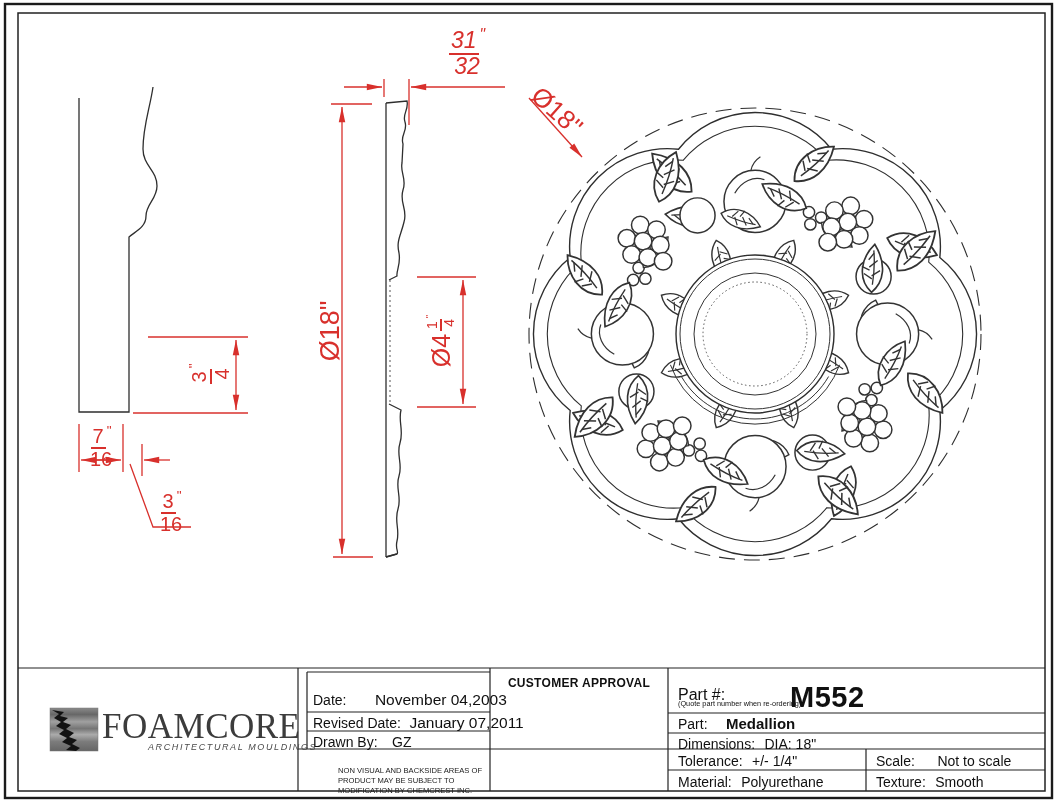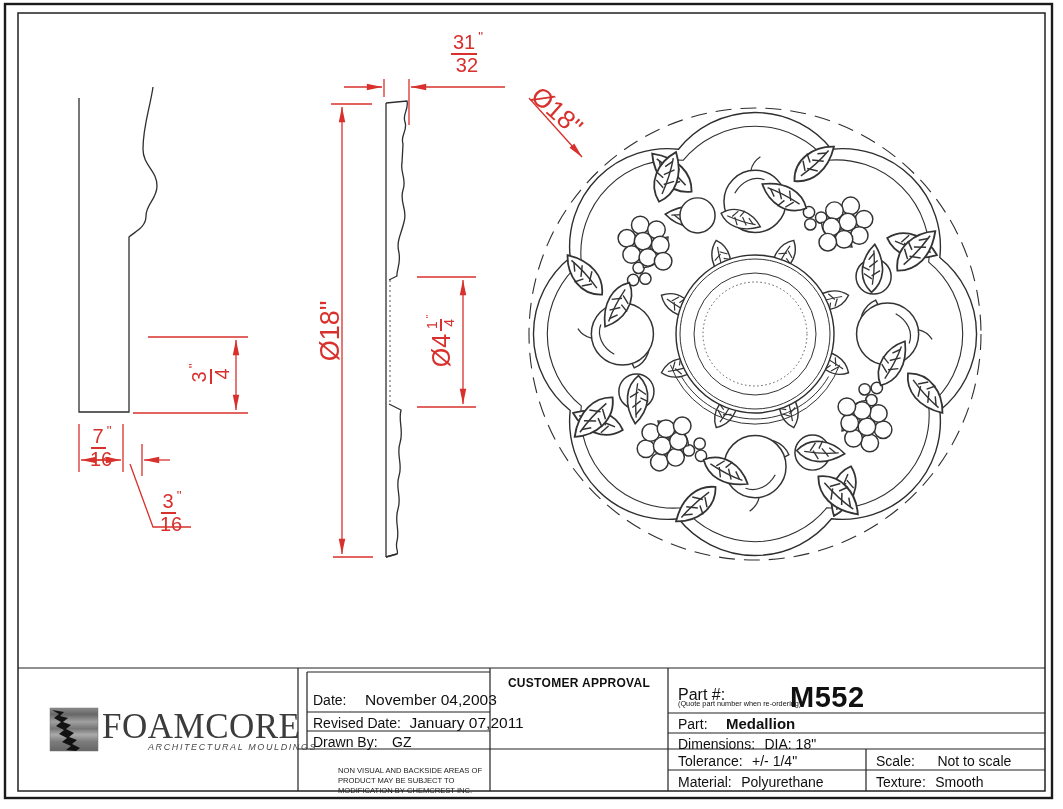--- a/index.html
+++ b/index.html
@@ -190,21 +190,21 @@
       <circle class="cdot" cx="755" cy="334" r="52"></circle>
       <line class="red" x1="529" y1="98" x2="582" y2="157" marker-end="url(#arr)"></line>
     </g>
 
     <g transform="translate(50,708)">
       <rect width="48" height="43" fill="url(#gmetal)" stroke="#777" stroke-width="0.5"></rect>
       <path d="M2,2 L14,4 L10,8 L18,10 L13,14 L21,17 L16,21 L24,25 L19,29 L27,32 L22,36 L30,40 L26,43 L16,42 L21,38 L12,34 L17,30 L9,26 L14,22 L6,18 L11,14 L4,10 L9,6 Z" fill="#121212"></path>
     </g>
   </svg>
 
-  <div class="dim" style="left:441px;top:26px;width:52px;height:56px;font-size:20px;">
+  <div class="dim" style="left:441px;top:26px;width:52px;height:56px;font-size:23px;font-style:italic;">
     <span class="frac">
         <span class="ftop">
           <span class="fnum">31</span>
           <span class="funit">"</span>
         </span>
         <span class="fden">32</span>
       </span>
   </div>
 
   <div class="dim rot90" style="left:255px;top:256px;width:150px;height:150px;font-size:27px;">
@@ -256,21 +256,21 @@
 
   <div class="dim" style="left:482px;top:88px;width:150px;height:46px;font-size:26px;transform:rotate(42deg);">
     <span>Ø18"</span>
   </div>
 
   <div class="tbtext logo-name" style="left:102px;top:707px;">FOAMCORE</div>
   <div class="tbtext logo-tag" style="left:148px;top:742px;font-style:italic;">ARCHITECTURAL MOULDINGS</div>
 
   <div class="tbtext" style="left:313px;top:691px;">
     <span class="lab">Date:</span>
-    <span class="val" style="margin-left:14px;">November 04,2003</span>
+    <span class="val" style="margin-left:24px;">November 04,2003</span>
   </div>
   <div class="tbtext" style="left:313px;top:714px;">
     <span class="lab">Revised Date:</span>
     <span class="val" style="margin-left:4px;">January 07,2011</span>
   </div>
   <div class="tbtext" style="left:313px;top:733px;">
     <span class="lab">Drawn By:</span>
     <span class="lab" style="margin-left:10px;">GZ</span>
   </div>
   <div class="tbtext small-print" style="left:313px;top:766px;width:172px;margin-left:25px;">NON VISUAL AND BACKSIDE AREAS OF PRODUCT MAY BE SUBJECT TO MODIFICATION BY CHEMCREST INC.</div>

